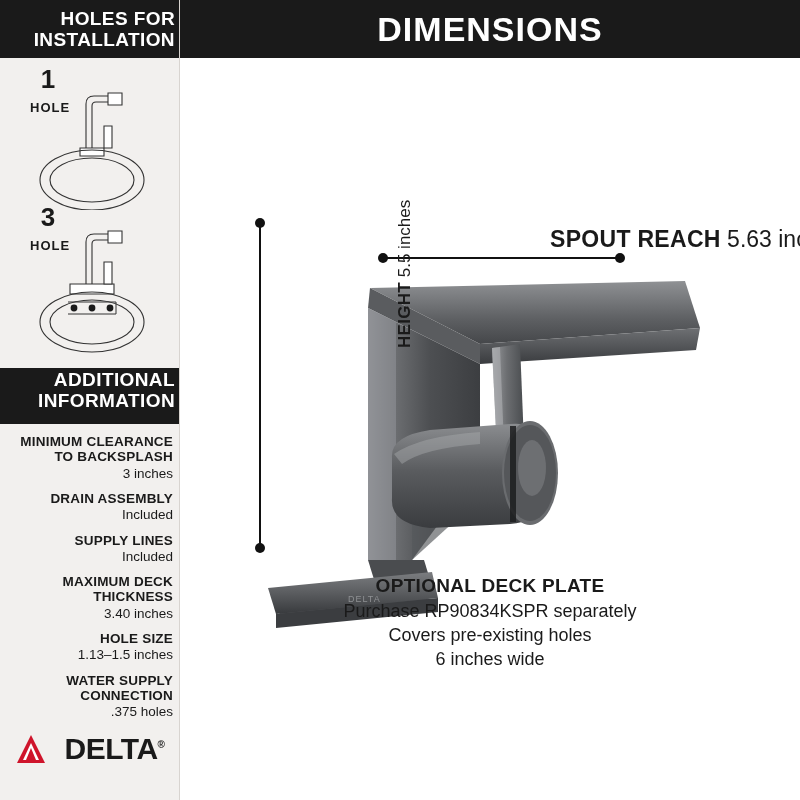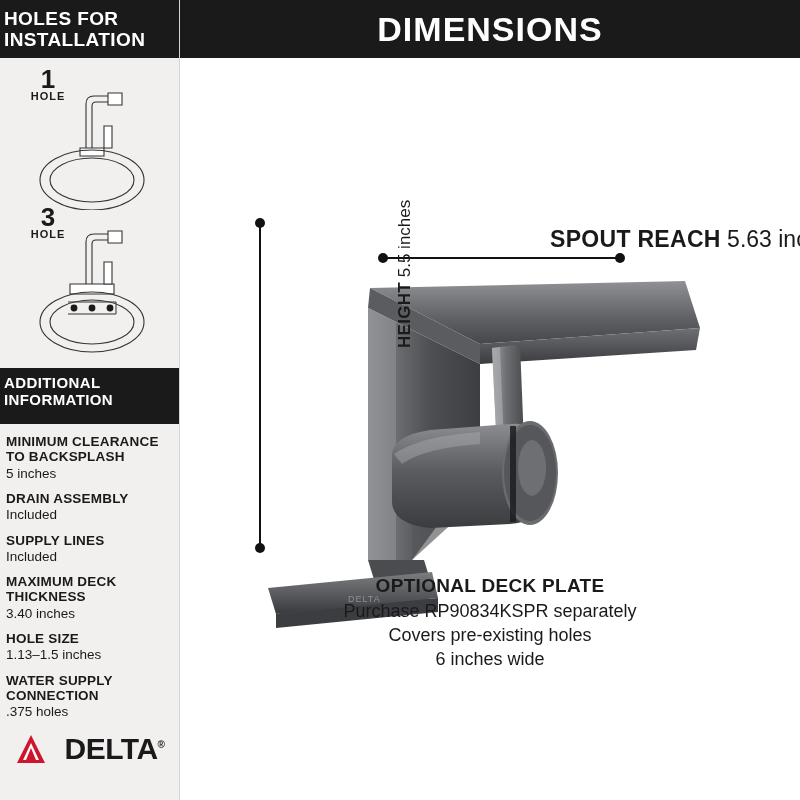--- a/index.html
+++ b/index.html
@@ -13,39 +13,39 @@
 
   
   .sidebar{
     position:absolute;left:0;top:0;width:180px;height:800px;
     background:#f2f0ee;
     border-right:1px solid #d8d4d0;
     box-sizing:border-box;
   }
   .sb-header{
     background:#1a1a1a;color:#ffffff;
-    text-align:left;
+    text-align:right;
     font-weight:bold;
     letter-spacing:.4px;
     line-height:1.12;
     padding:8px 4px 10px 4px;
   }
   .sb-header.holes{font-size:19px;height:58px;box-sizing:border-box;}
-  .sb-header.addl{font-size:15px;height:56px;box-sizing:border-box;padding-top:7px;}
+  .sb-header.addl{font-size:19px;height:56px;box-sizing:border-box;padding-top:1px;}
 
   .holes-body{position:relative;height:310px;}
   .hole-num{
     position:absolute;text-align:center;
     font-weight:bold;color:#1a1a1a;
   }
   .hole-num .n{font-size:26px;line-height:22px;display:block;}
-  .hole-num .w{font-size:11px;letter-spacing:1px;display:block;margin-top:0;}
+  .hole-num .w{font-size:13px;letter-spacing:1px;display:block;margin-top:10px;}
 
   .info-list{
-    text-align:left;color:#1a1a1a;
+    text-align:right;color:#1a1a1a;
     padding:10px 6px 0 6px;
   }
   .info-item{margin-bottom:9px;}
   .info-label{
     font-size:13.5px;font-weight:bold;line-height:1.14;letter-spacing:.2px;
     text-transform:uppercase;
   }
   .info-value{font-size:13.5px;line-height:1.2;margin-top:1px;}
 
   
@@ -148,21 +148,21 @@
         </g>
         <path d="M68 104 L116 104 L116 116 L68 116" fill="none" stroke="#333" stroke-width="1"></path>
       </svg>
     </div>
 
     <div class="sb-header addl">ADDITIONAL INFORMATION</div>
 
     <div class="info-list">
       <div class="info-item">
         <div class="info-label">MINIMUM CLEARANCE TO BACKSPLASH</div>
-        <div class="info-value">5 inches</div>
+        <div class="info-value">3 inches</div>
       </div>
       <div class="info-item">
         <div class="info-label">DRAIN ASSEMBLY</div>
         <div class="info-value">Included</div>
       </div>
       <div class="info-item">
         <div class="info-label">SUPPLY LINES</div>
         <div class="info-value">Included</div>
       </div>
       <div class="info-item">

